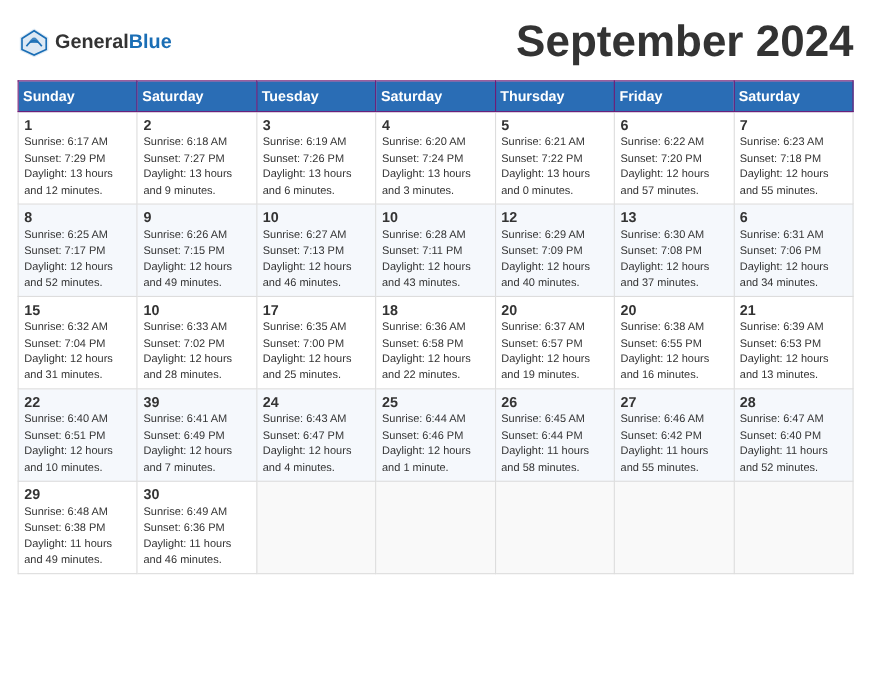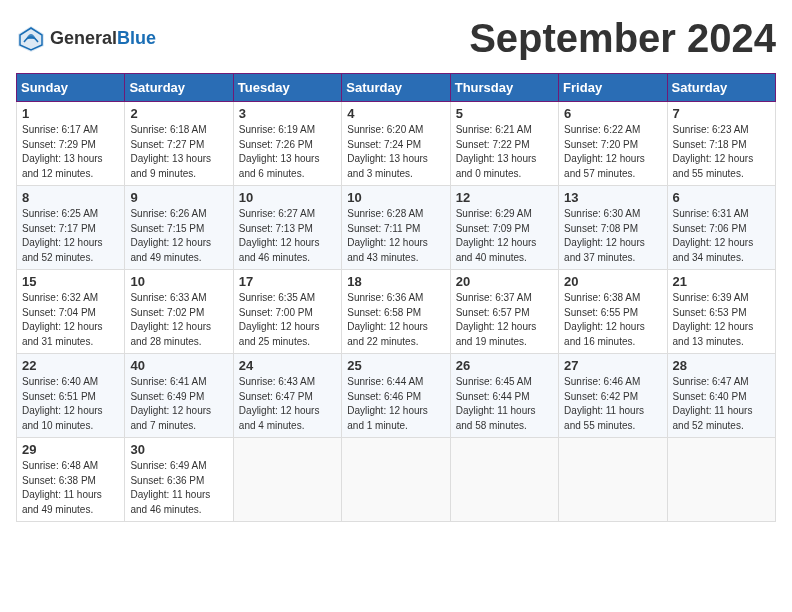--- a/index.html
+++ b/index.html
@@ -220,21 +220,21 @@
           <span class="day-num">21</span>
           <div class="day-info">Sunrise: 6:39 AM<br>Sunset: 6:53 PM<br>Daylight: 12 hours and 13 minutes.</div>
         </td>
       </tr>
       <tr>
         <td>
           <span class="day-num">22</span>
           <div class="day-info">Sunrise: 6:40 AM<br>Sunset: 6:51 PM<br>Daylight: 12 hours and 10 minutes.</div>
         </td>
         <td>
-          <span class="day-num">40</span>
+          <span class="day-num">39</span>
           <div class="day-info">Sunrise: 6:41 AM<br>Sunset: 6:49 PM<br>Daylight: 12 hours and 7 minutes.</div>
         </td>
         <td>
           <span class="day-num">24</span>
           <div class="day-info">Sunrise: 6:43 AM<br>Sunset: 6:47 PM<br>Daylight: 12 hours and 4 minutes.</div>
         </td>
         <td>
           <span class="day-num">25</span>
           <div class="day-info">Sunrise: 6:44 AM<br>Sunset: 6:46 PM<br>Daylight: 12 hours and 1 minute.</div>
         </td>

